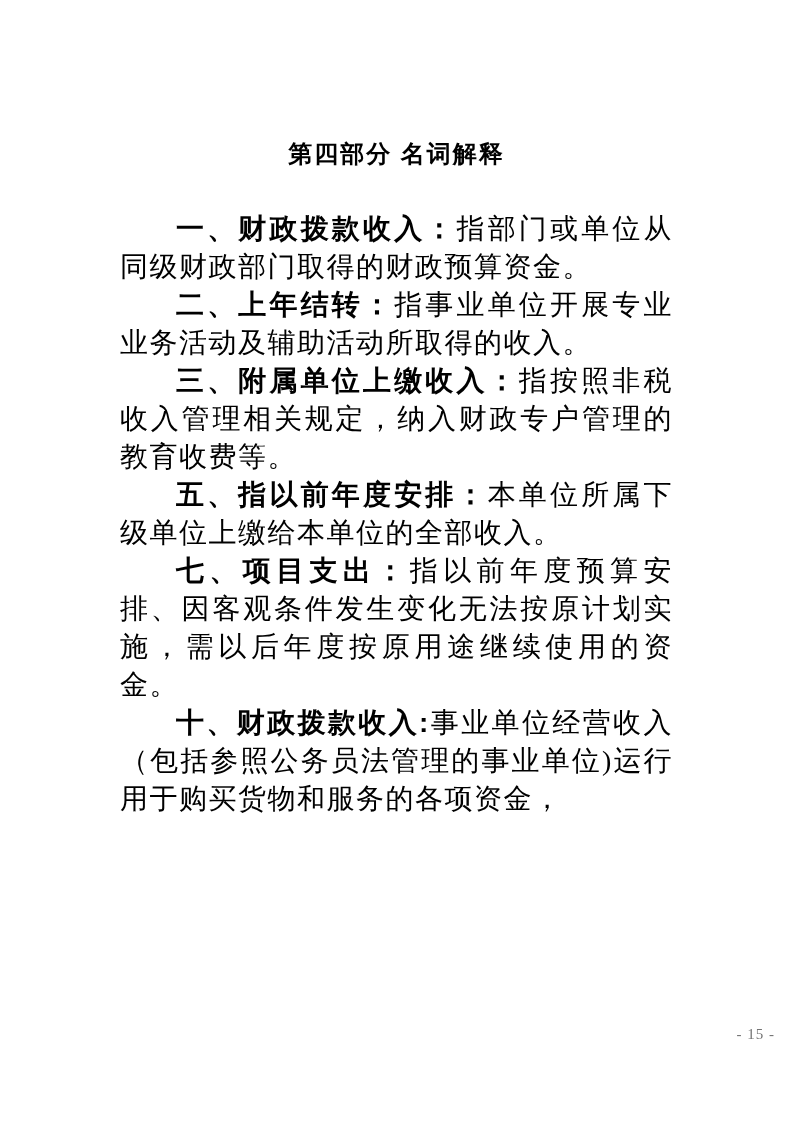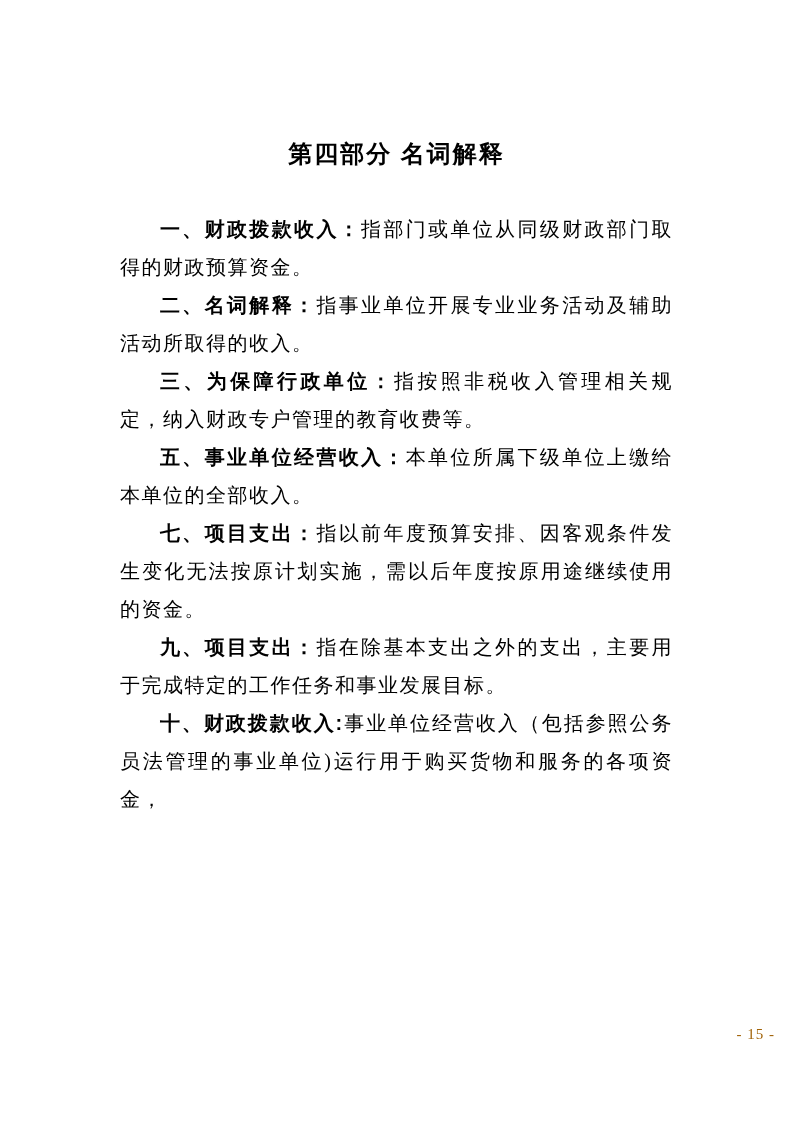--- a/index.html
+++ b/index.html
@@ -27,21 +27,21 @@
     margin: 0 0 40px 0;
     text-align: center;
     font-family: "Liberation Sans", "DejaVu Sans", sans-serif;
     font-size: 24px;
     font-weight: bold;
     letter-spacing: 2px;
     line-height: 32px;
   }
   .para {
     margin: 0;
-    font-size: 20px;
+    font-size: 28px;
     line-height: 38px;
     text-align: justify;
     text-justify: inter-character;
     text-indent: 2em;
     letter-spacing: 1.5px;
   }
   .term {
     font-family: "Liberation Sans", "DejaVu Sans", sans-serif;
     font-weight: bold;
   }
@@ -49,42 +49,41 @@
     font-family: "Liberation Serif", "DejaVu Serif", serif;
     font-weight: normal;
   }
   .page-number {
     position: absolute;
     top: 1026px;
     right: 18px;
     font-family: "Liberation Serif", "DejaVu Serif", serif;
     font-size: 15px;
     letter-spacing: 1px;
-    color: #a16207;
+    color: #737373;
   }
 </style>
 </head>
 <body>
 
 <div class="page">
   <div class="content">
     <h1 class="doc-title">第四部分 名词解释</h1>
 
     <p class="para"><span class="term">一、财政拨款收入：</span><span class="defn">指部门或单位从同级财政部门取得的财政预算资金。</span></p>
 
-    <p class="para"><span class="term">二、名词解释：</span><span class="defn">指事业单位开展专业业务活动及辅助活动所取得的收入。</span></p>
+    <p class="para"><span class="term">二、上年结转：</span><span class="defn">指事业单位开展专业业务活动及辅助活动所取得的收入。</span></p>
 
-    <p class="para"><span class="term">三、为保障行政单位：</span><span class="defn">指按照非税收入管理相关规定，纳入财政专户管理的教育收费等。</span></p>
+    <p class="para"><span class="term">三、附属单位上缴收入：</span><span class="defn">指按照非税收入管理相关规定，纳入财政专户管理的教育收费等。</span></p>
 
 
-    <p class="para"><span class="term">五、事业单位经营收入：</span><span class="defn">本单位所属下级单位上缴给本单位的全部收入。</span></p>
+    <p class="para"><span class="term">五、指以前年度安排：</span><span class="defn">本单位所属下级单位上缴给本单位的全部收入。</span></p>
 
 
     <p class="para"><span class="term">七、项目支出：</span><span class="defn">指以前年度预算安排、因客观条件发生变化无法按原计划实施，需以后年度按原用途继续使用的资金。</span></p>
 
 
-    <p class="para"><span class="term">九、项目支出：</span><span class="defn">指在除基本支出之外的支出，主要用于完成特定的工作任务和事业发展目标。</span></p>
 
     <p class="para"><span class="term">十、财政拨款收入:</span><span class="defn">事业单位经营收入（包括参照公务员法管理的事业单位)运行用于购买货物和服务的各项资金，</span></p>
   </div>
 
   <div class="page-number">- 15 -</div>
 </div>
 
 </body></html>

